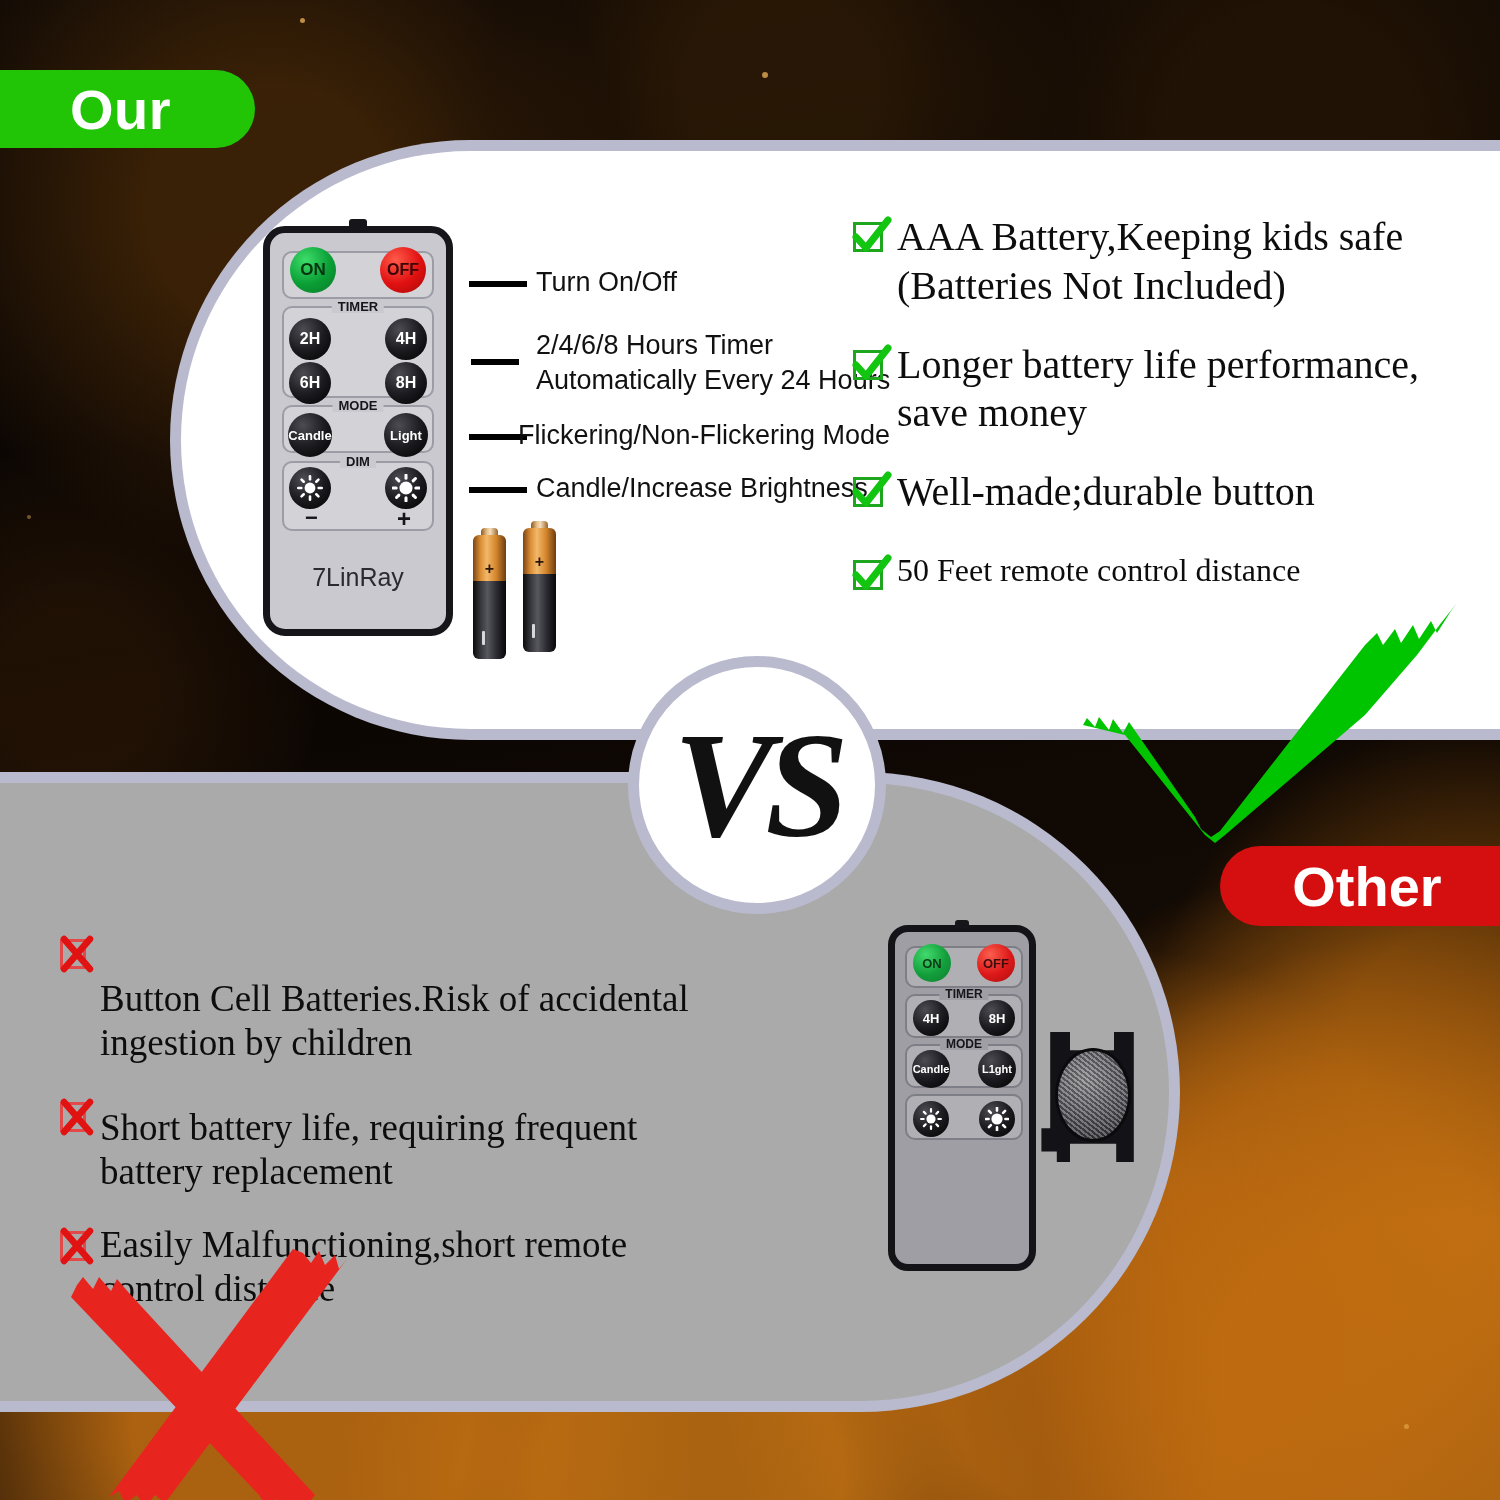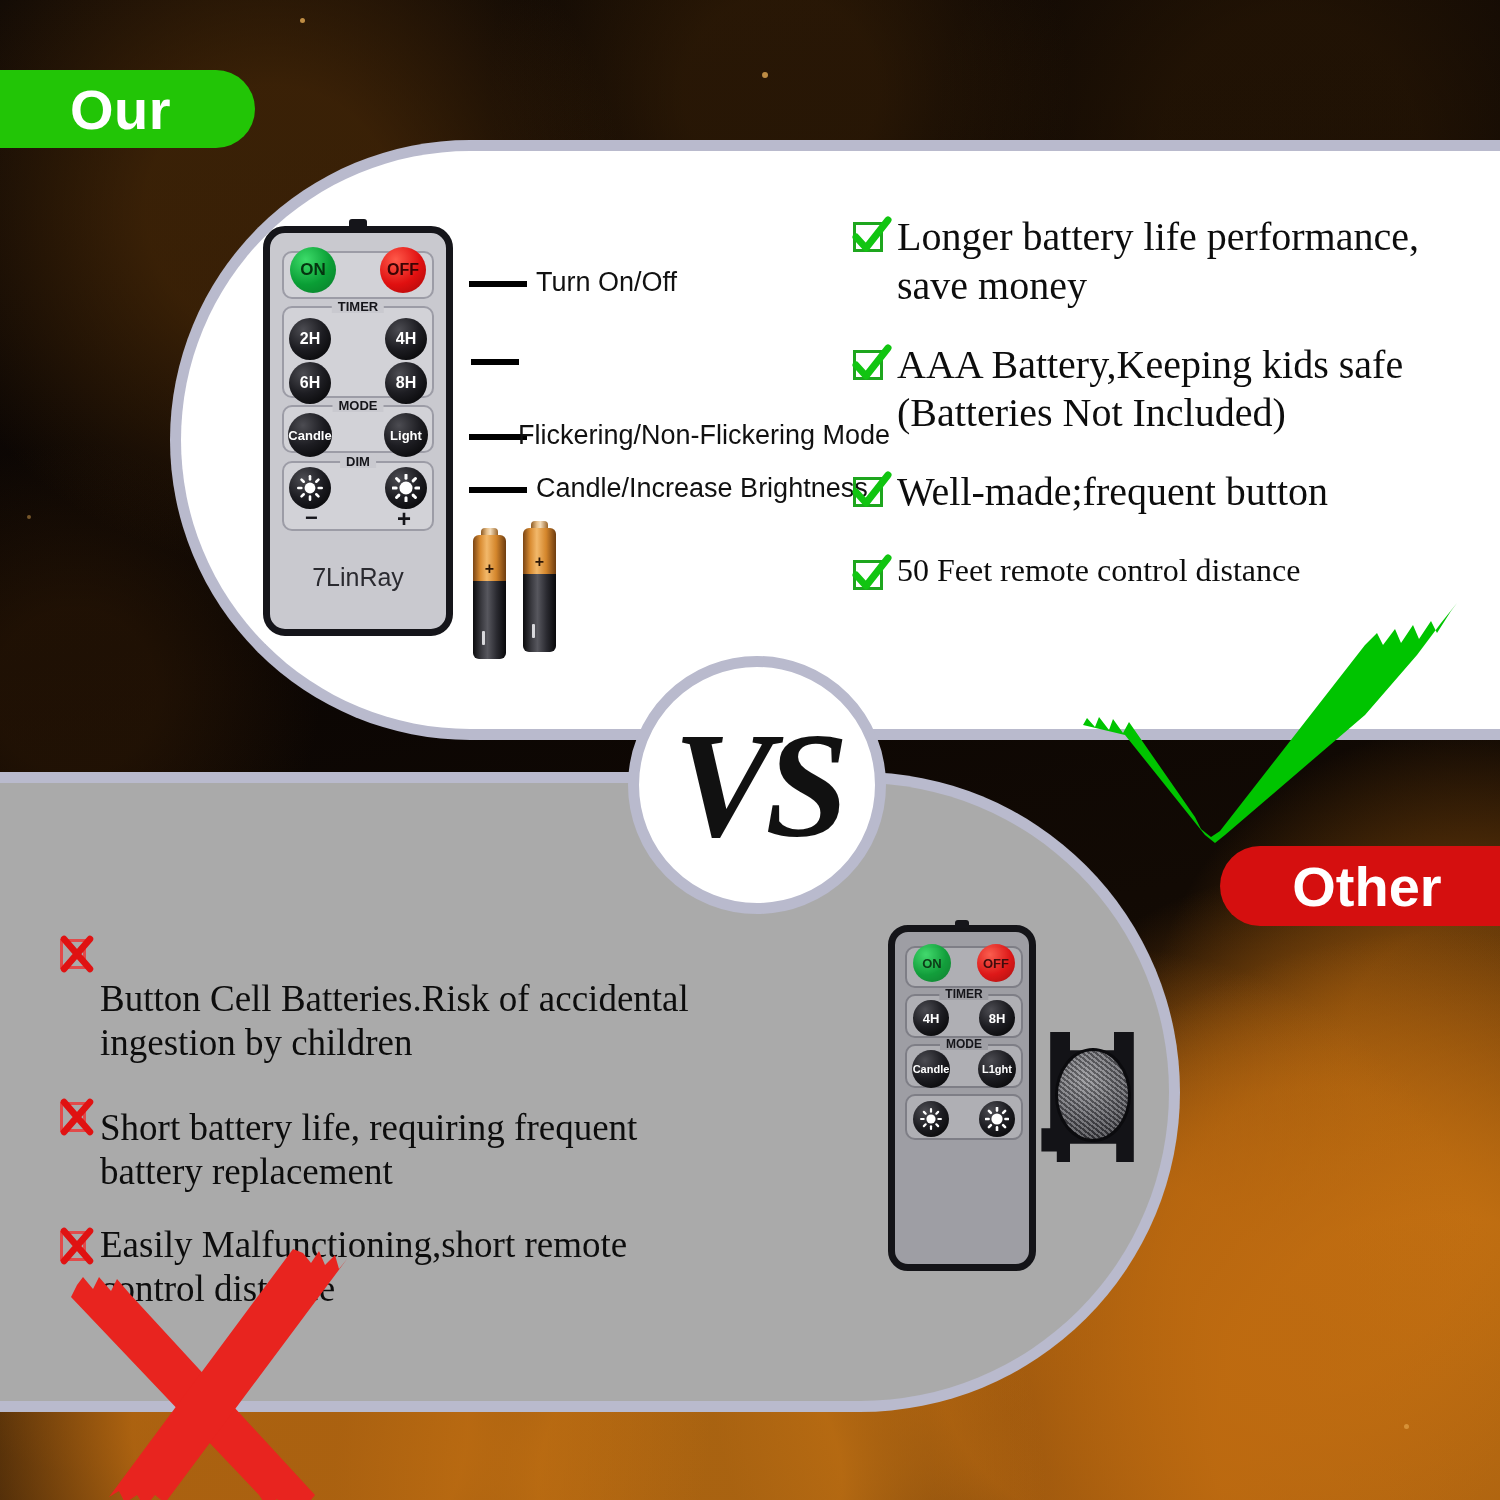--- a/index.html
+++ b/index.html
@@ -258,53 +258,55 @@
     <div class="top"></div>
     <div class="plus">+</div>
     <div class="body"></div>
     <div class="tick"></div>
   </div>
 
   <div class="callout-line" style="left:288px; top:130px; width:58px;"></div>
   <div class="callout-text" style="left:355px; top:114px;">Turn On/Off</div>
 
   <div class="callout-line" style="left:290px; top:208px; width:48px;"></div>
+  <div class="callout-text" style="left:355px; top:177px;">2/4/6/8 Hours Timer
+Automatically Every 24 Hours</div>
 
   <div class="callout-line" style="left:288px; top:283px; width:58px;"></div>
   <div class="callout-text" style="left:337px; top:267px;">Flickering/Non-Flickering Mode</div>
 
   <div class="callout-line" style="left:288px; top:336px; width:58px;"></div>
   <div class="callout-text" style="left:355px; top:320px;">Candle/Increase Brightness</div>
 
   <div class="feat-list" style="left:672px; top:62px; width:640px;">
     <div class="feat" style="margin-bottom:30px;">
       <span class="mark-box" style="width:30px; height:30px; border-color:#1ea61e; margin-top:9px;">
         <svg width="44" height="44" viewBox="0 0 44 44">
           <path d="M6 22 L16 33 L38 5" stroke="#11c511" stroke-width="7" fill="none" stroke-linecap="round" stroke-linejoin="round"></path>
         </svg>
       </span>
-      <span style="font-size:40px; line-height:1.22; white-space:pre-line;">Longer battery life performance,
-save money</span>
+      <span style="font-size:40px; line-height:1.22; white-space:pre-line;">AAA Battery,Keeping kids safe
+(Batteries Not Included)</span>
     </div>
     <div class="feat" style="margin-bottom:30px;">
       <span class="mark-box" style="width:30px; height:30px; border-color:#1ea61e; margin-top:9px;">
         <svg width="44" height="44" viewBox="0 0 44 44">
           <path d="M6 22 L16 33 L38 5" stroke="#11c511" stroke-width="7" fill="none" stroke-linecap="round" stroke-linejoin="round"></path>
         </svg>
       </span>
-      <span style="font-size:40px; line-height:1.22; white-space:pre-line;">AAA Battery,Keeping kids safe
-(Batteries Not Included)</span>
+      <span style="font-size:40px; line-height:1.22; white-space:pre-line;">Longer battery life performance,
+save money</span>
     </div>
     <div class="feat" style="margin-bottom:34px;">
       <span class="mark-box" style="width:30px; height:30px; border-color:#1ea61e; margin-top:9px;">
         <svg width="44" height="44" viewBox="0 0 44 44">
           <path d="M6 22 L16 33 L38 5" stroke="#11c511" stroke-width="7" fill="none" stroke-linecap="round" stroke-linejoin="round"></path>
         </svg>
       </span>
-      <span style="font-size:40px; line-height:1.22; white-space:pre-line;">Well-made;frequent button</span>
+      <span style="font-size:40px; line-height:1.22; white-space:pre-line;">Well-made;durable button</span>
     </div>
     <div class="feat">
       <span class="mark-box" style="width:30px; height:30px; border-color:#1ea61e; margin-top:9px;">
         <svg width="44" height="44" viewBox="0 0 44 44">
           <path d="M6 22 L16 33 L38 5" stroke="#11c511" stroke-width="7" fill="none" stroke-linecap="round" stroke-linejoin="round"></path>
         </svg>
       </span>
       <span style="font-size:32px; line-height:1.22; white-space:pre-line;">50 Feet remote control distance</span>
     </div>
   </div>

